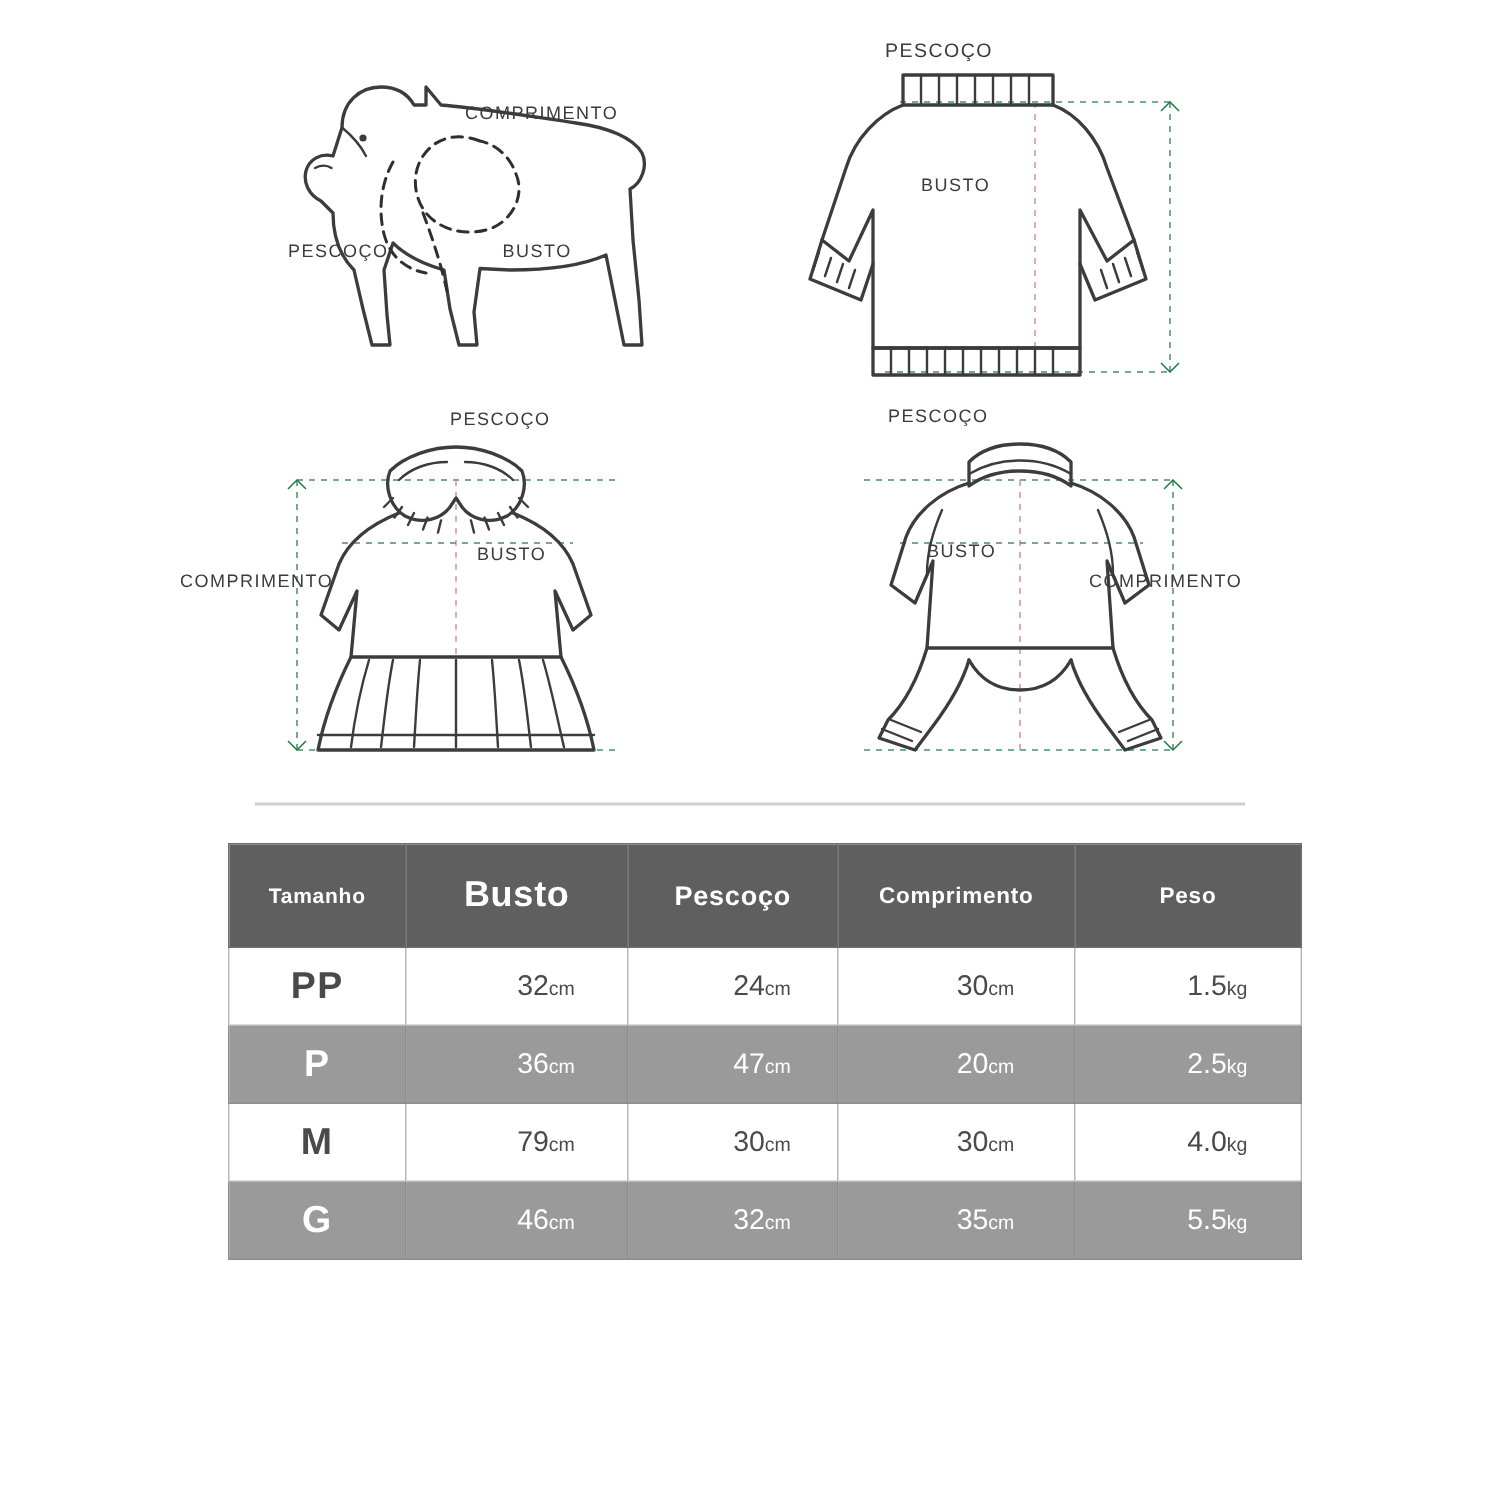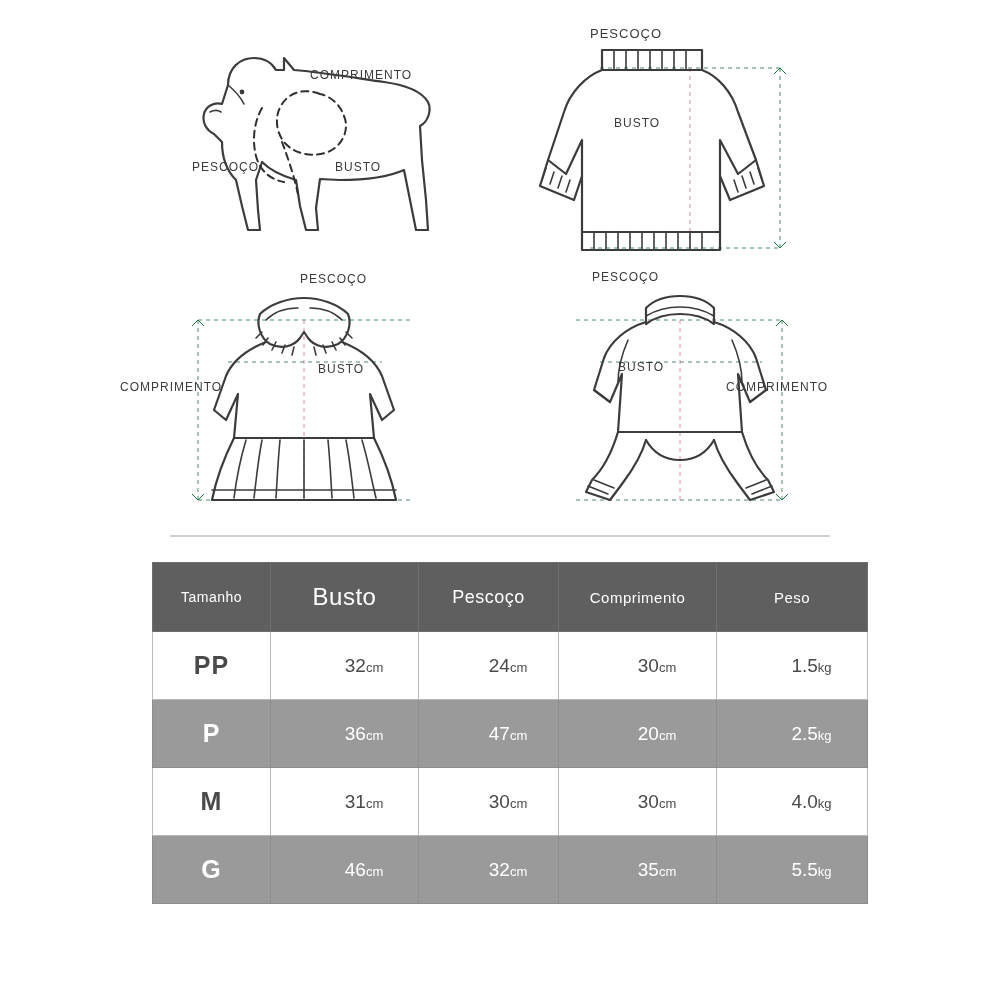--- a/index.html
+++ b/index.html
@@ -75,31 +75,31 @@
   th, td {
     border: 1px solid #b9b9b9;
     text-align: center;
     vertical-align: middle;
     font-family: "Liberation Sans", sans-serif;
   }
   thead th {
     background: #5f5f5f;
     color: #ffffff;
     height: 66px;
-    font-weight: normal;
+    font-weight: bold;
     letter-spacing: 0.5px;
     border-color: #6f6f6f;
   }
   th.h-tamanho   { font-size: 14px; width: 115px; }
   th.h-busto     { font-size: 24px; width: 145px; }
   th.h-pescoco   { font-size: 18px; width: 137px; }
   th.h-comp      { font-size: 15px; width: 155px; }
   th.h-peso      { font-size: 15px; width: 148px; }
 
-  tbody tr { height: 68px; }
+  tbody tr { height: 52px; }
   tbody tr.alt td {
     background: #9a9a9a;
     color: #ffffff;
     border-color: #8d8d8d;
   }
   tbody tr.alt td.size { color: #ffffff; }
   td.size {
     font-size: 25px;
     font-weight: bold;
     color: #4a4a4a;
@@ -262,21 +262,21 @@
         </tr>
         <tr class="alt">
           <td class="size">P</td>
           <td class="val"><span>36</span><span class="u">cm</span></td>
           <td class="val"><span>47</span><span class="u">cm</span></td>
           <td class="val"><span>20</span><span class="u">cm</span></td>
           <td class="val"><span>2.5</span><span class="u">kg</span></td>
         </tr>
         <tr>
           <td class="size">M</td>
-          <td class="val"><span>31</span><span class="u">cm</span></td>
+          <td class="val"><span>79</span><span class="u">cm</span></td>
           <td class="val"><span>30</span><span class="u">cm</span></td>
           <td class="val"><span>30</span><span class="u">cm</span></td>
           <td class="val"><span>4.0</span><span class="u">kg</span></td>
         </tr>
         <tr class="alt">
           <td class="size">G</td>
           <td class="val"><span>46</span><span class="u">cm</span></td>
           <td class="val"><span>32</span><span class="u">cm</span></td>
           <td class="val"><span>35</span><span class="u">cm</span></td>
           <td class="val"><span>5.5</span><span class="u">kg</span></td>

